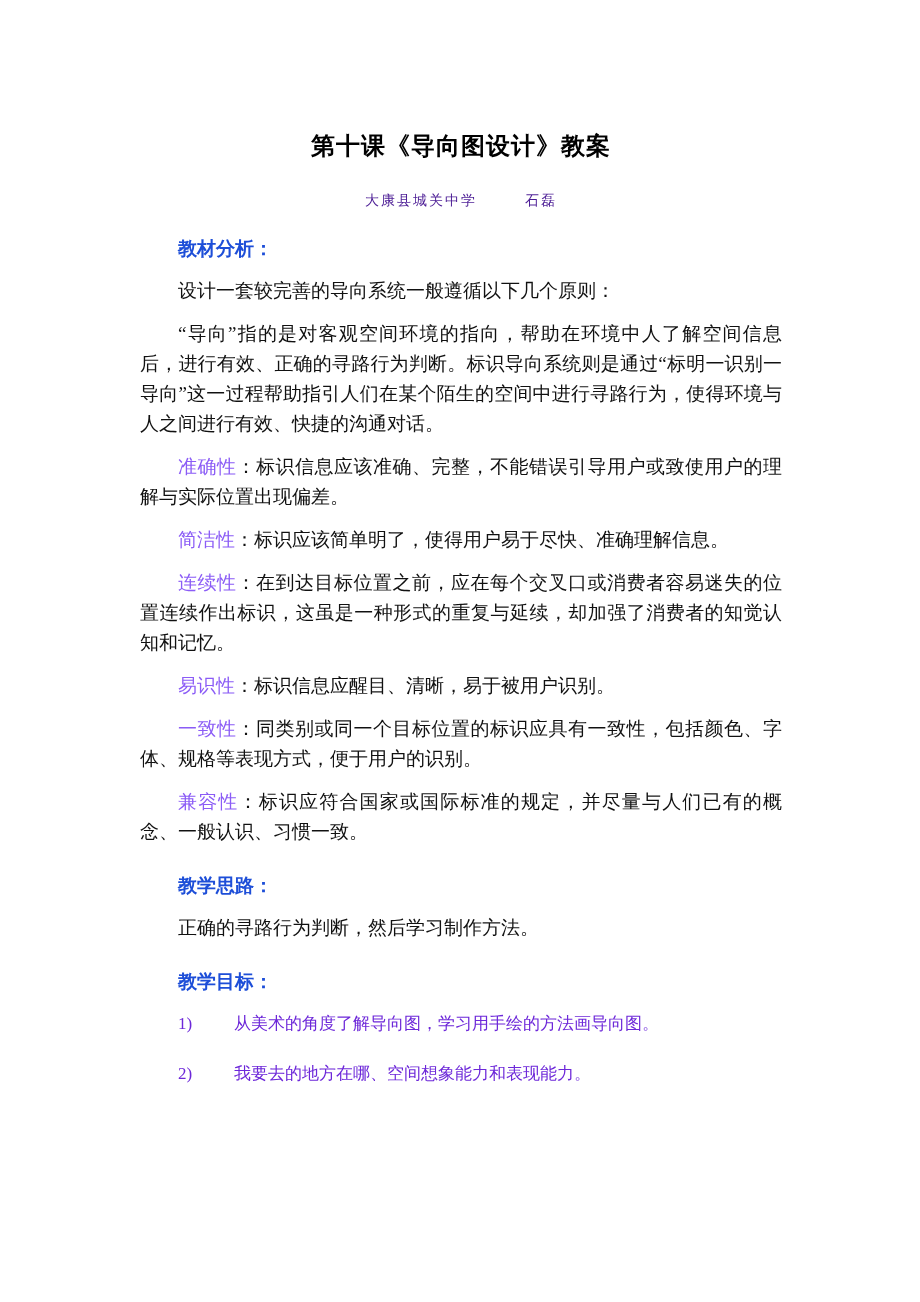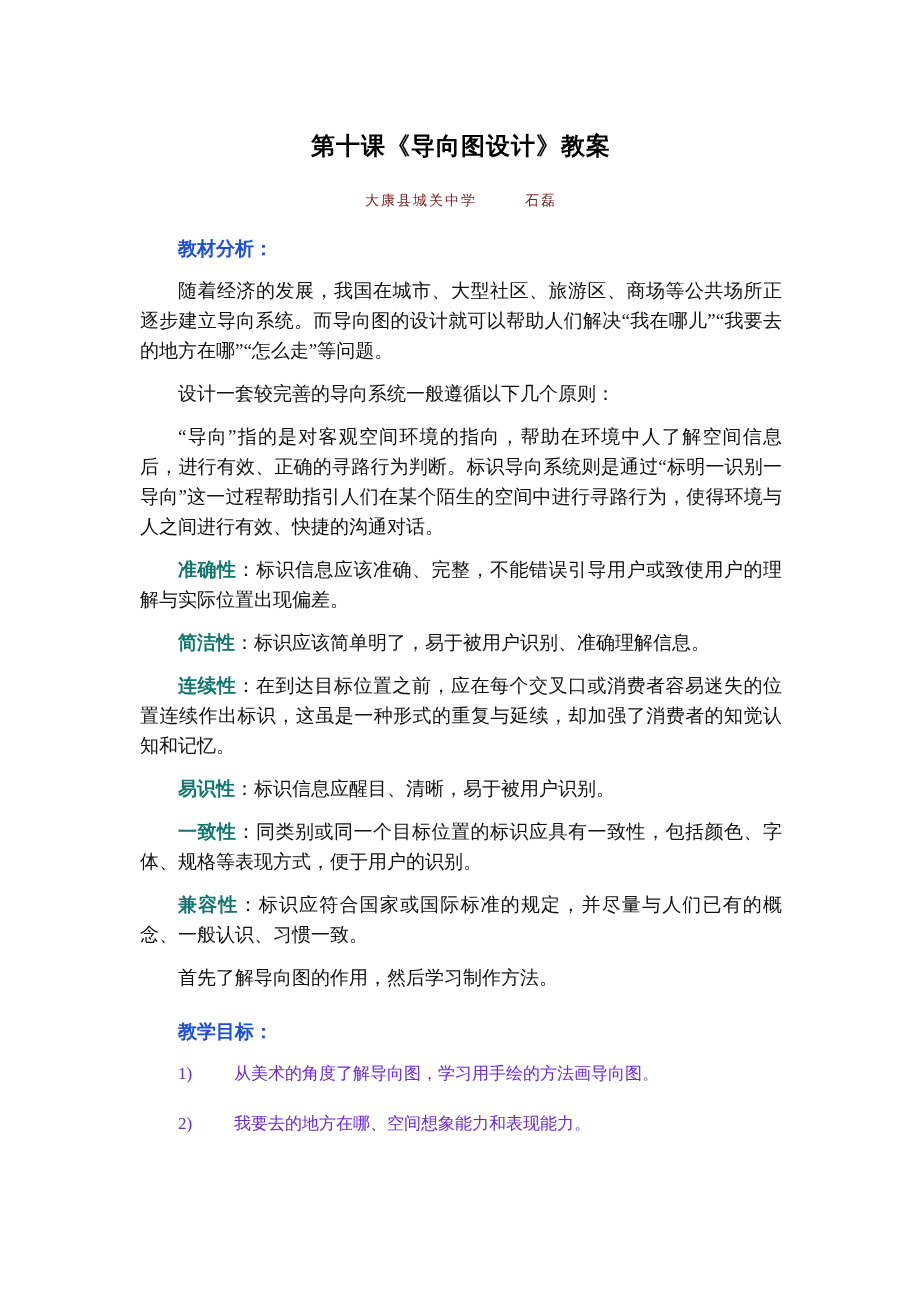--- a/index.html
+++ b/index.html
@@ -22,41 +22,41 @@
     text-align: center;
     font-size: 24px;
     font-weight: bold;
     letter-spacing: 1px;
     color: #000000;
   }
   .byline {
     margin: 0 0 8px 0;
     text-align: center;
     font-size: 14px;
-    color: #7f1d1d;
+    color: #4c1d95;
     letter-spacing: 2px;
   }
   .heading {
     margin: 26px 0 14px 0;
     font-size: 19px;
     font-weight: bold;
     text-indent: 38px;
     color: #1d4ed8;
   }
   .para {
     margin: 0 0 13px 0;
     font-size: 19px;
     line-height: 30px;
     text-align: justify;
     text-indent: 38px;
     color: #111111;
   }
   .plabel {
-    font-weight: bold;
-    color: #0f766e;
+    font-weight: normal;
+    color: #8b5cf6;
   }
   .goal {
     margin: 0 0 20px 0;
     font-size: 17px;
     line-height: 30px;
     padding-left: 38px;
     color: #6d28d9;
   }
   .goal-num {
     display: inline-block;
@@ -67,52 +67,52 @@
 <body>
 
 <div class="page">
 
   <h1 class="doc-title">第十课《导向图设计》教案</h1>
 
   <div class="byline">大康县城关中学　　　石磊</div>
 
   <p class="heading">教材分析：</p>
 
-  <p class="para">随着经济的发展，我国在城市、大型社区、旅游区、商场等公共场所正逐步建立导向系统。而导向图的设计就可以帮助人们解决“我在哪儿”“我要去的地方在哪”“怎么走”等问题。</p>
 
   <p class="para">设计一套较完善的导向系统一般遵循以下几个原则：</p>
 
   <p class="para">“导向”指的是对客观空间环境的指向，帮助在环境中人了解空间信息后，进行有效、正确的寻路行为判断。标识导向系统则是通过“标明一识别一导向”这一过程帮助指引人们在某个陌生的空间中进行寻路行为，使得环境与人之间进行有效、快捷的沟通对话。</p>
 
   <p class="para">
     <span class="plabel">准确性</span><span>：标识信息应该准确、完整，不能错误引导用户或致使用户的理解与实际位置出现偏差。</span>
   </p>
 
   <p class="para">
-    <span class="plabel">简洁性</span><span>：标识应该简单明了，易于被用户识别、准确理解信息。</span>
+    <span class="plabel">简洁性</span><span>：标识应该简单明了，使得用户易于尽快、准确理解信息。</span>
   </p>
 
   <p class="para">
     <span class="plabel">连续性</span><span>：在到达目标位置之前，应在每个交叉口或消费者容易迷失的位置连续作出标识，这虽是一种形式的重复与延续，却加强了消费者的知觉认知和记忆。</span>
   </p>
 
   <p class="para">
     <span class="plabel">易识性</span><span>：标识信息应醒目、清晰，易于被用户识别。</span>
   </p>
 
   <p class="para">
     <span class="plabel">一致性</span><span>：同类别或同一个目标位置的标识应具有一致性，包括颜色、字体、规格等表现方式，便于用户的识别。</span>
   </p>
 
   <p class="para">
     <span class="plabel">兼容性</span><span>：标识应符合国家或国际标准的规定，并尽量与人们已有的概念、一般认识、习惯一致。</span>
   </p>
 
+  <p class="heading">教学思路：</p>
 
-  <p class="para">首先了解导向图的作用，然后学习制作方法。</p>
+  <p class="para">正确的寻路行为判断，然后学习制作方法。</p>
 
   <p class="heading">教学目标：</p>
 
   <p class="goal">
     <span class="goal-num">1)</span><span>从美术的角度了解导向图，学习用手绘的方法画导向图。</span>
   </p>
 
   <p class="goal">
     <span class="goal-num">2)</span><span>我要去的地方在哪、空间想象能力和表现能力。</span>
   </p>

